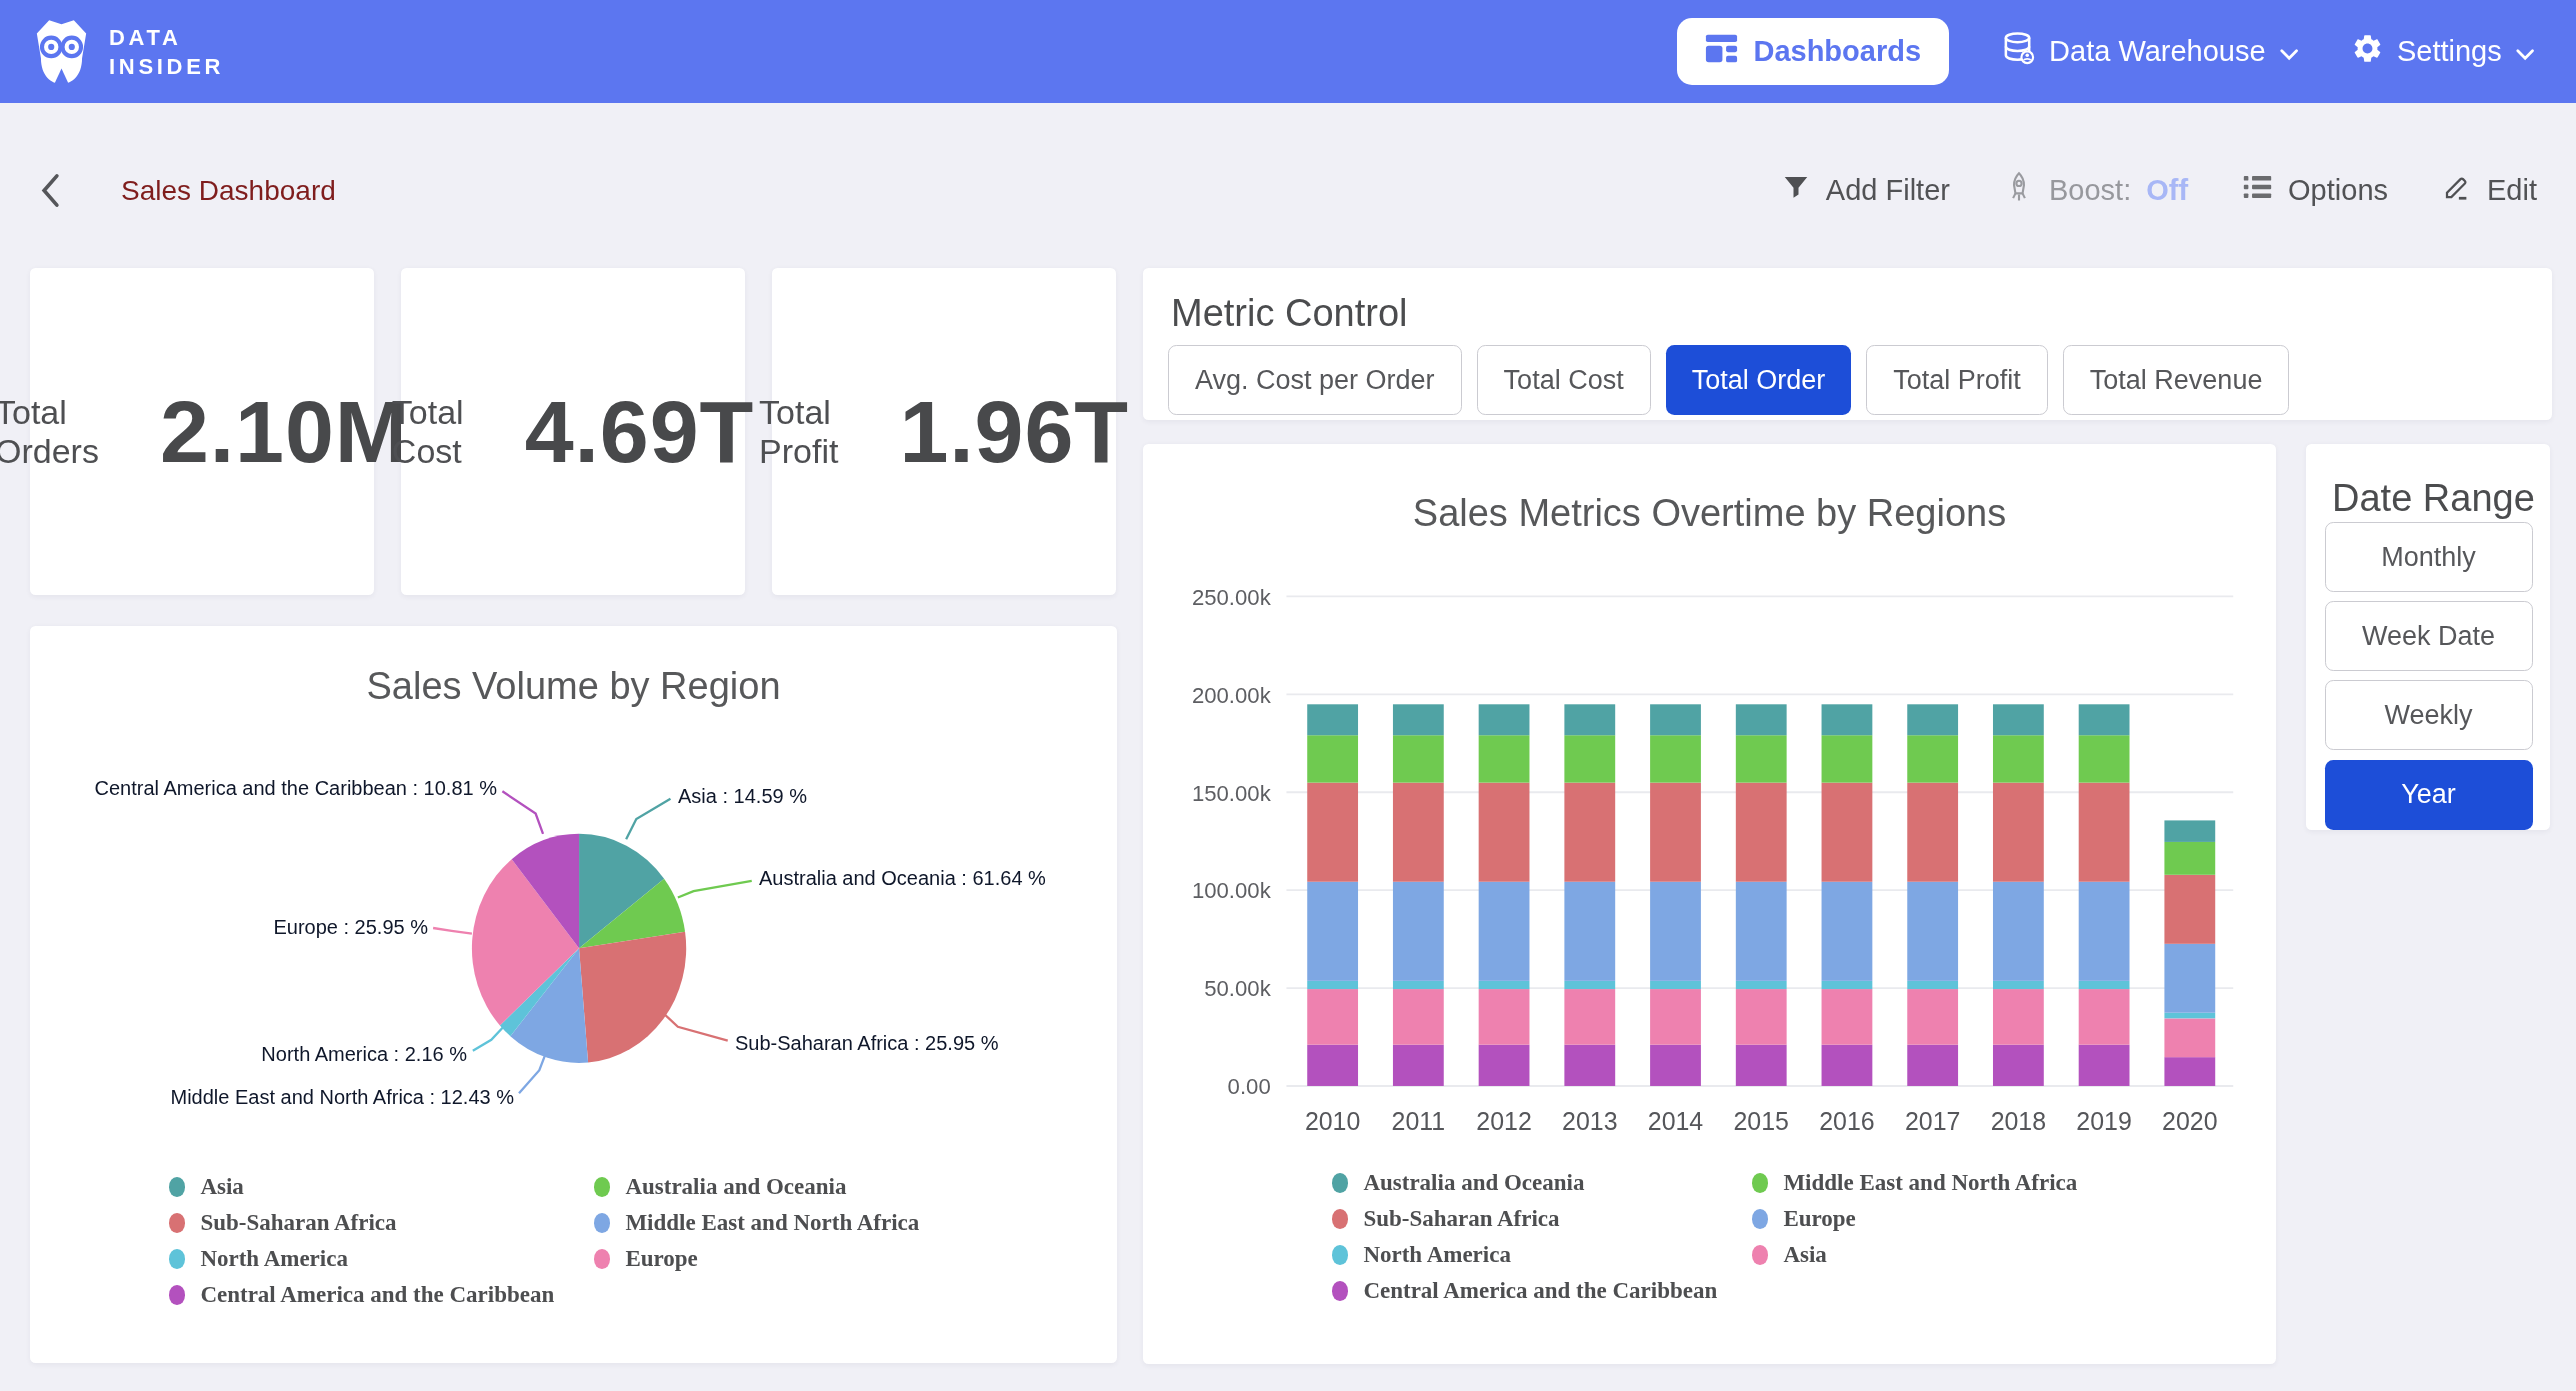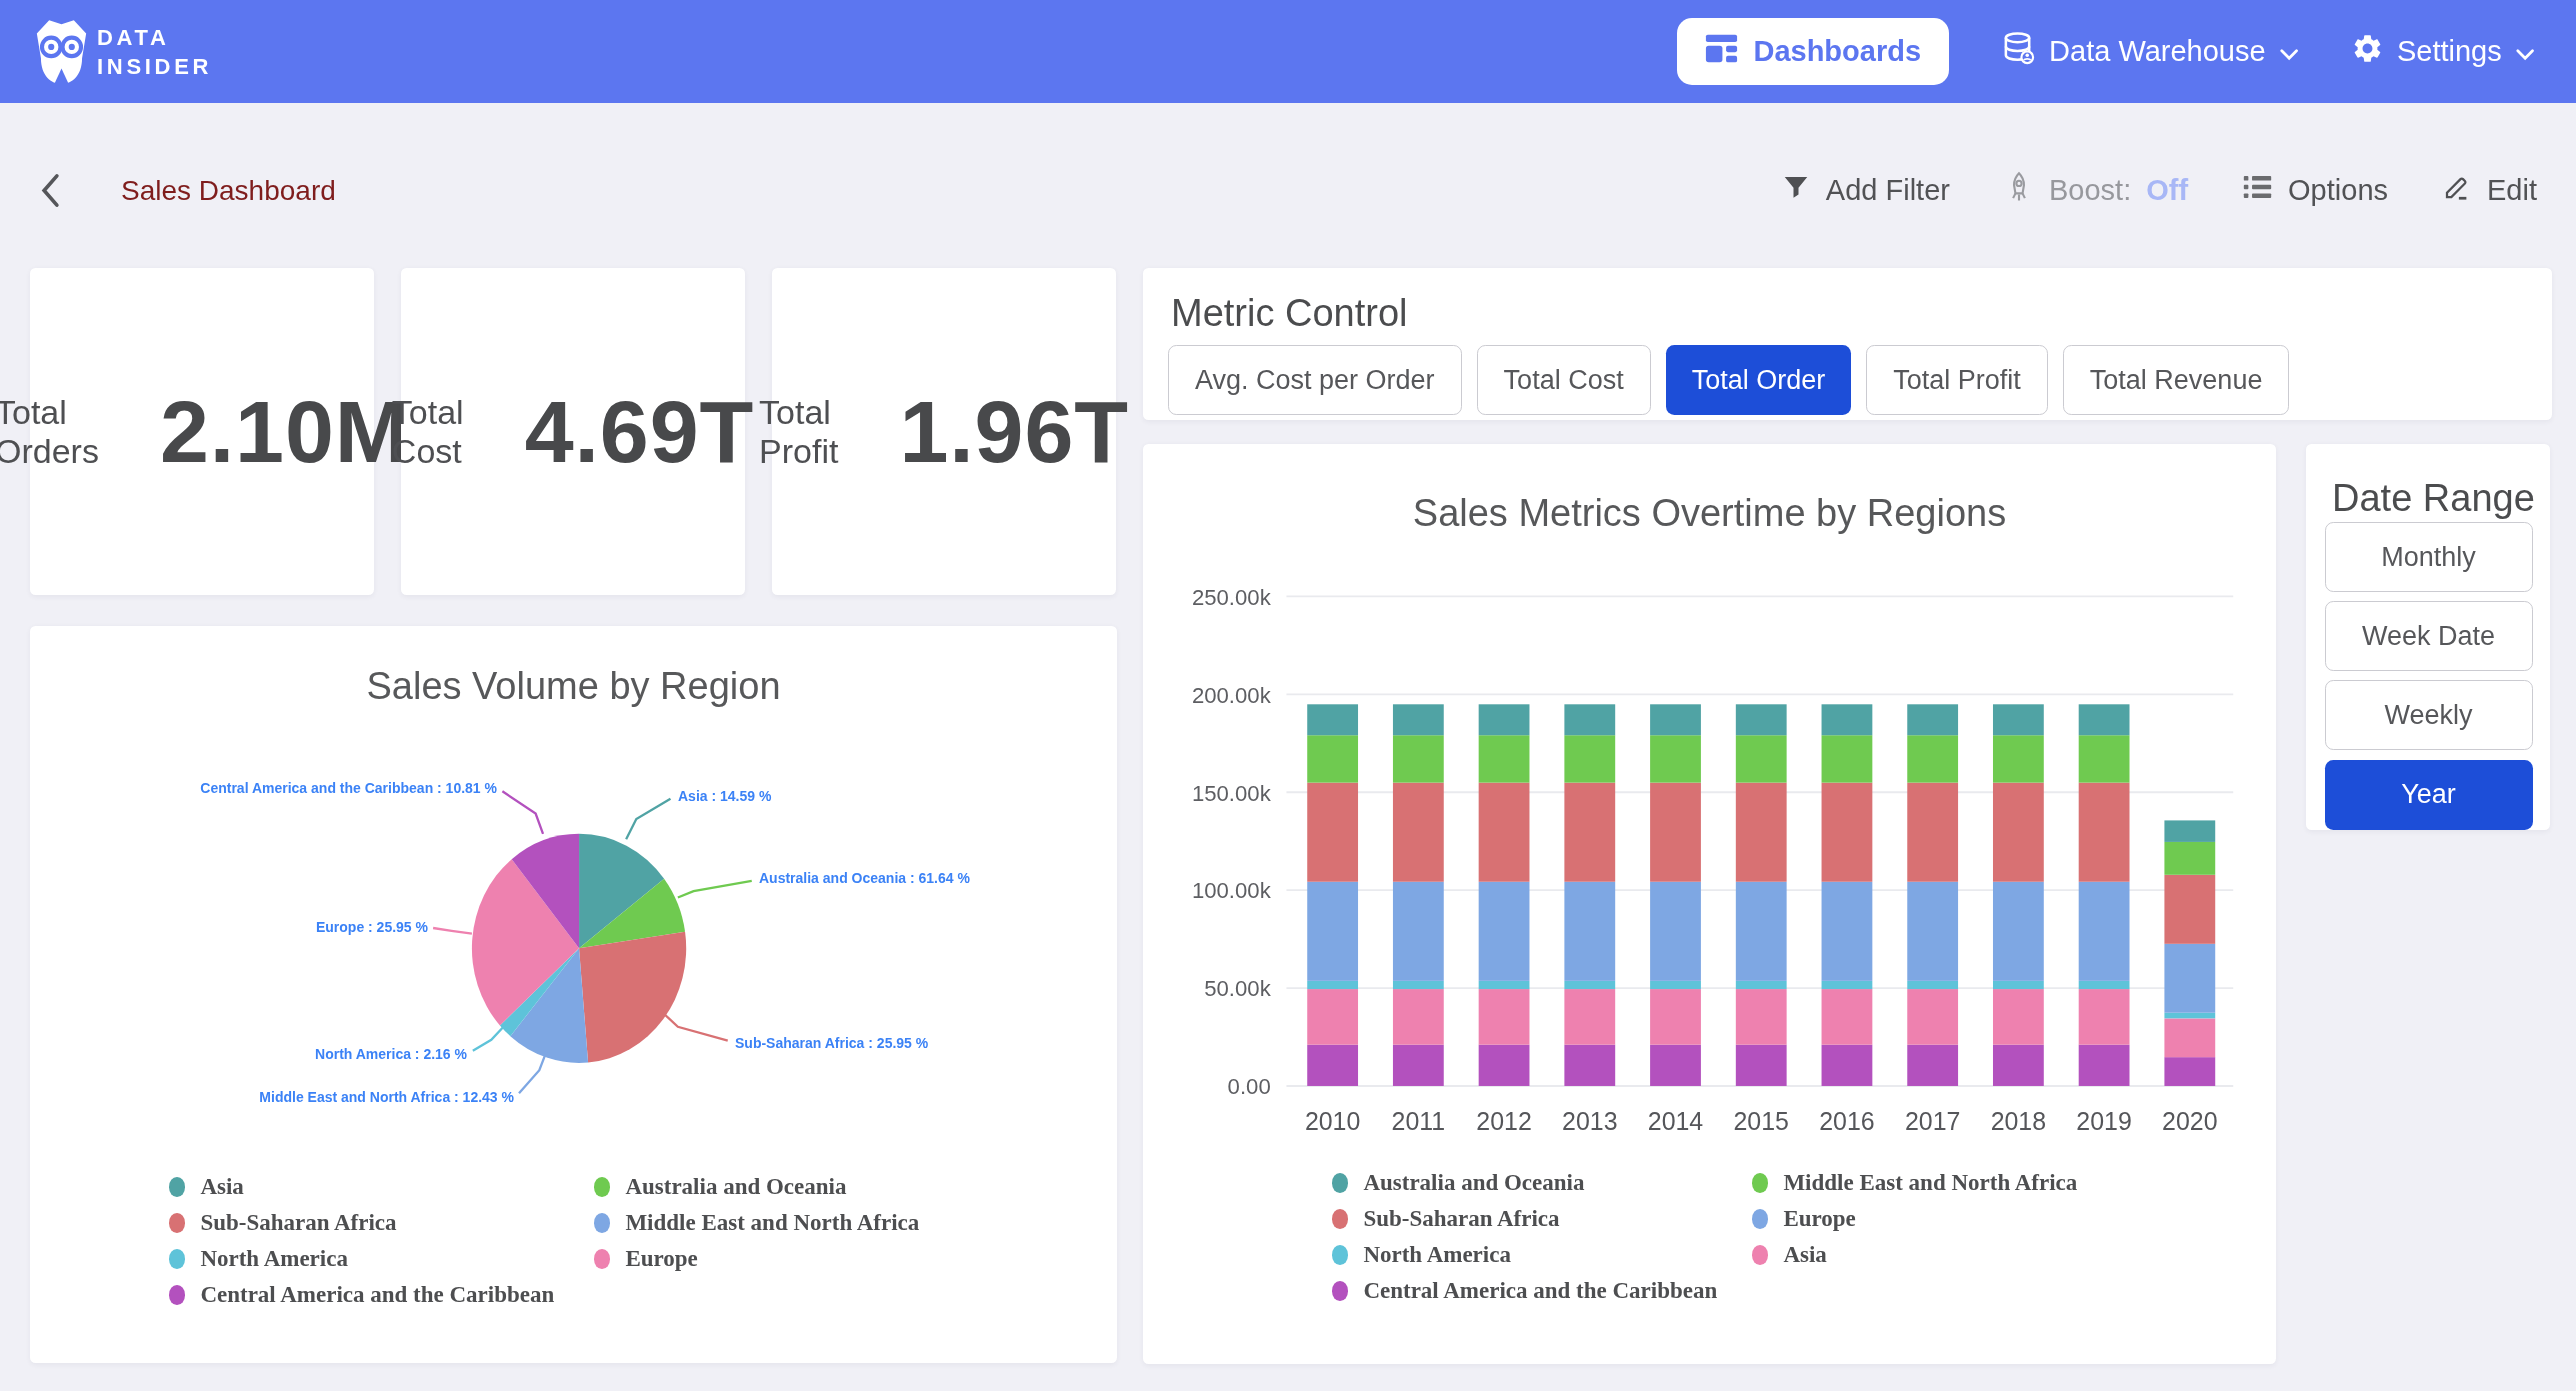--- a/index.html
+++ b/index.html
@@ -4,21 +4,21 @@
 <style>
   html,body{margin:0;padding:0;}
   body{
     width:2576px;height:1391px;overflow:hidden;position:relative;
     background:#F0F0F6;font-family:"Liberation Sans",sans-serif;
     -webkit-font-smoothing:antialiased;
   }
   
   .navbar{position:absolute;left:0;top:0;width:2576px;height:103px;background:#5C76F0;
     display:flex;align-items:center;justify-content:space-between;}
-  .brand{display:flex;align-items:center;gap:2px;margin-left:28px;}
+  .brand{display:flex;align-items:center;gap:14px;margin-left:28px;}
   .brand-text{color:#fff;font-weight:bold;font-size:22px;letter-spacing:3.7px;line-height:29px;}
   .nav-right{display:flex;align-items:center;gap:52px;margin-right:41px;}
   .nav-pill{background:#fff;border-radius:15px;height:67px;display:flex;align-items:center;
     gap:15px;padding:0 28px;color:#5C76F0;font-size:29px;font-weight:600;cursor:pointer;}
   .nav-item{display:flex;align-items:center;gap:13px;color:#fff;font-size:29px;cursor:pointer;}
   
   .page-header{position:absolute;left:0;top:135px;width:2576px;height:111px;
     display:flex;align-items:center;}
   .back-btn{margin-left:35px;display:flex;align-items:center;}
   .page-title{margin-left:55px;font-size:28px;color:#7f1d1d;}
@@ -31,21 +31,21 @@
   .kpi{display:flex;flex-direction:row;align-items:center;justify-content:center;gap:61px;}
   .kpi-label{font-size:34px;color:#4E4F52;}
   .kpi-value{font-size:88px;font-weight:bold;color:#48494B;letter-spacing:0.9px;}
   .panel-label{position:absolute;left:28px;top:24px;font-size:38px;color:#4B4C4E;}
   .metric-buttons{position:absolute;left:25px;top:77px;display:flex;gap:15px;}
   .btn{border:1.8px solid #CBCBD1;border-radius:8.3px;background:#fff;color:#56575A;
     font-size:27px;height:70px;display:flex;align-items:center;justify-content:center;
     padding:0 26px;box-sizing:border-box;cursor:pointer;white-space:nowrap;font-family:"Liberation Sans",sans-serif;}
   .btn.primary{background:#1d4ed8;border:none;color:#fff;}
   .chart-title{position:absolute;width:100%;text-align:center;font-size:38px;color:#57585A;}
-  .pie-label{position:absolute;font-size:14px;font-weight:bold;color:#3b82f6;white-space:nowrap;transform:translateY(-50%);}
+  .pie-label{position:absolute;font-size:20px;font-weight:normal;color:#0f172a;white-space:nowrap;transform:translateY(-50%);}
   .legend{position:absolute;display:grid;grid-template-rows:repeat(4,36px);grid-auto-flow:column;}
   .legend-item{display:flex;align-items:center;gap:15.7px;font-size:23px;font-weight:bold;color:#4D4E50;cursor:pointer;font-family:Liberation Serif, serif;}
   .legend-dot{width:15.7px;height:19.4px;border-radius:50%;flex:0 0 auto;}
   .date-buttons{position:absolute;left:18.5px;top:78px;display:flex;flex-direction:column;gap:9.2px;}
   .date-btn{width:208px;}
   svg text{font-family:"Liberation Sans",sans-serif;}
 </style>
 </head>
 <body>
 

